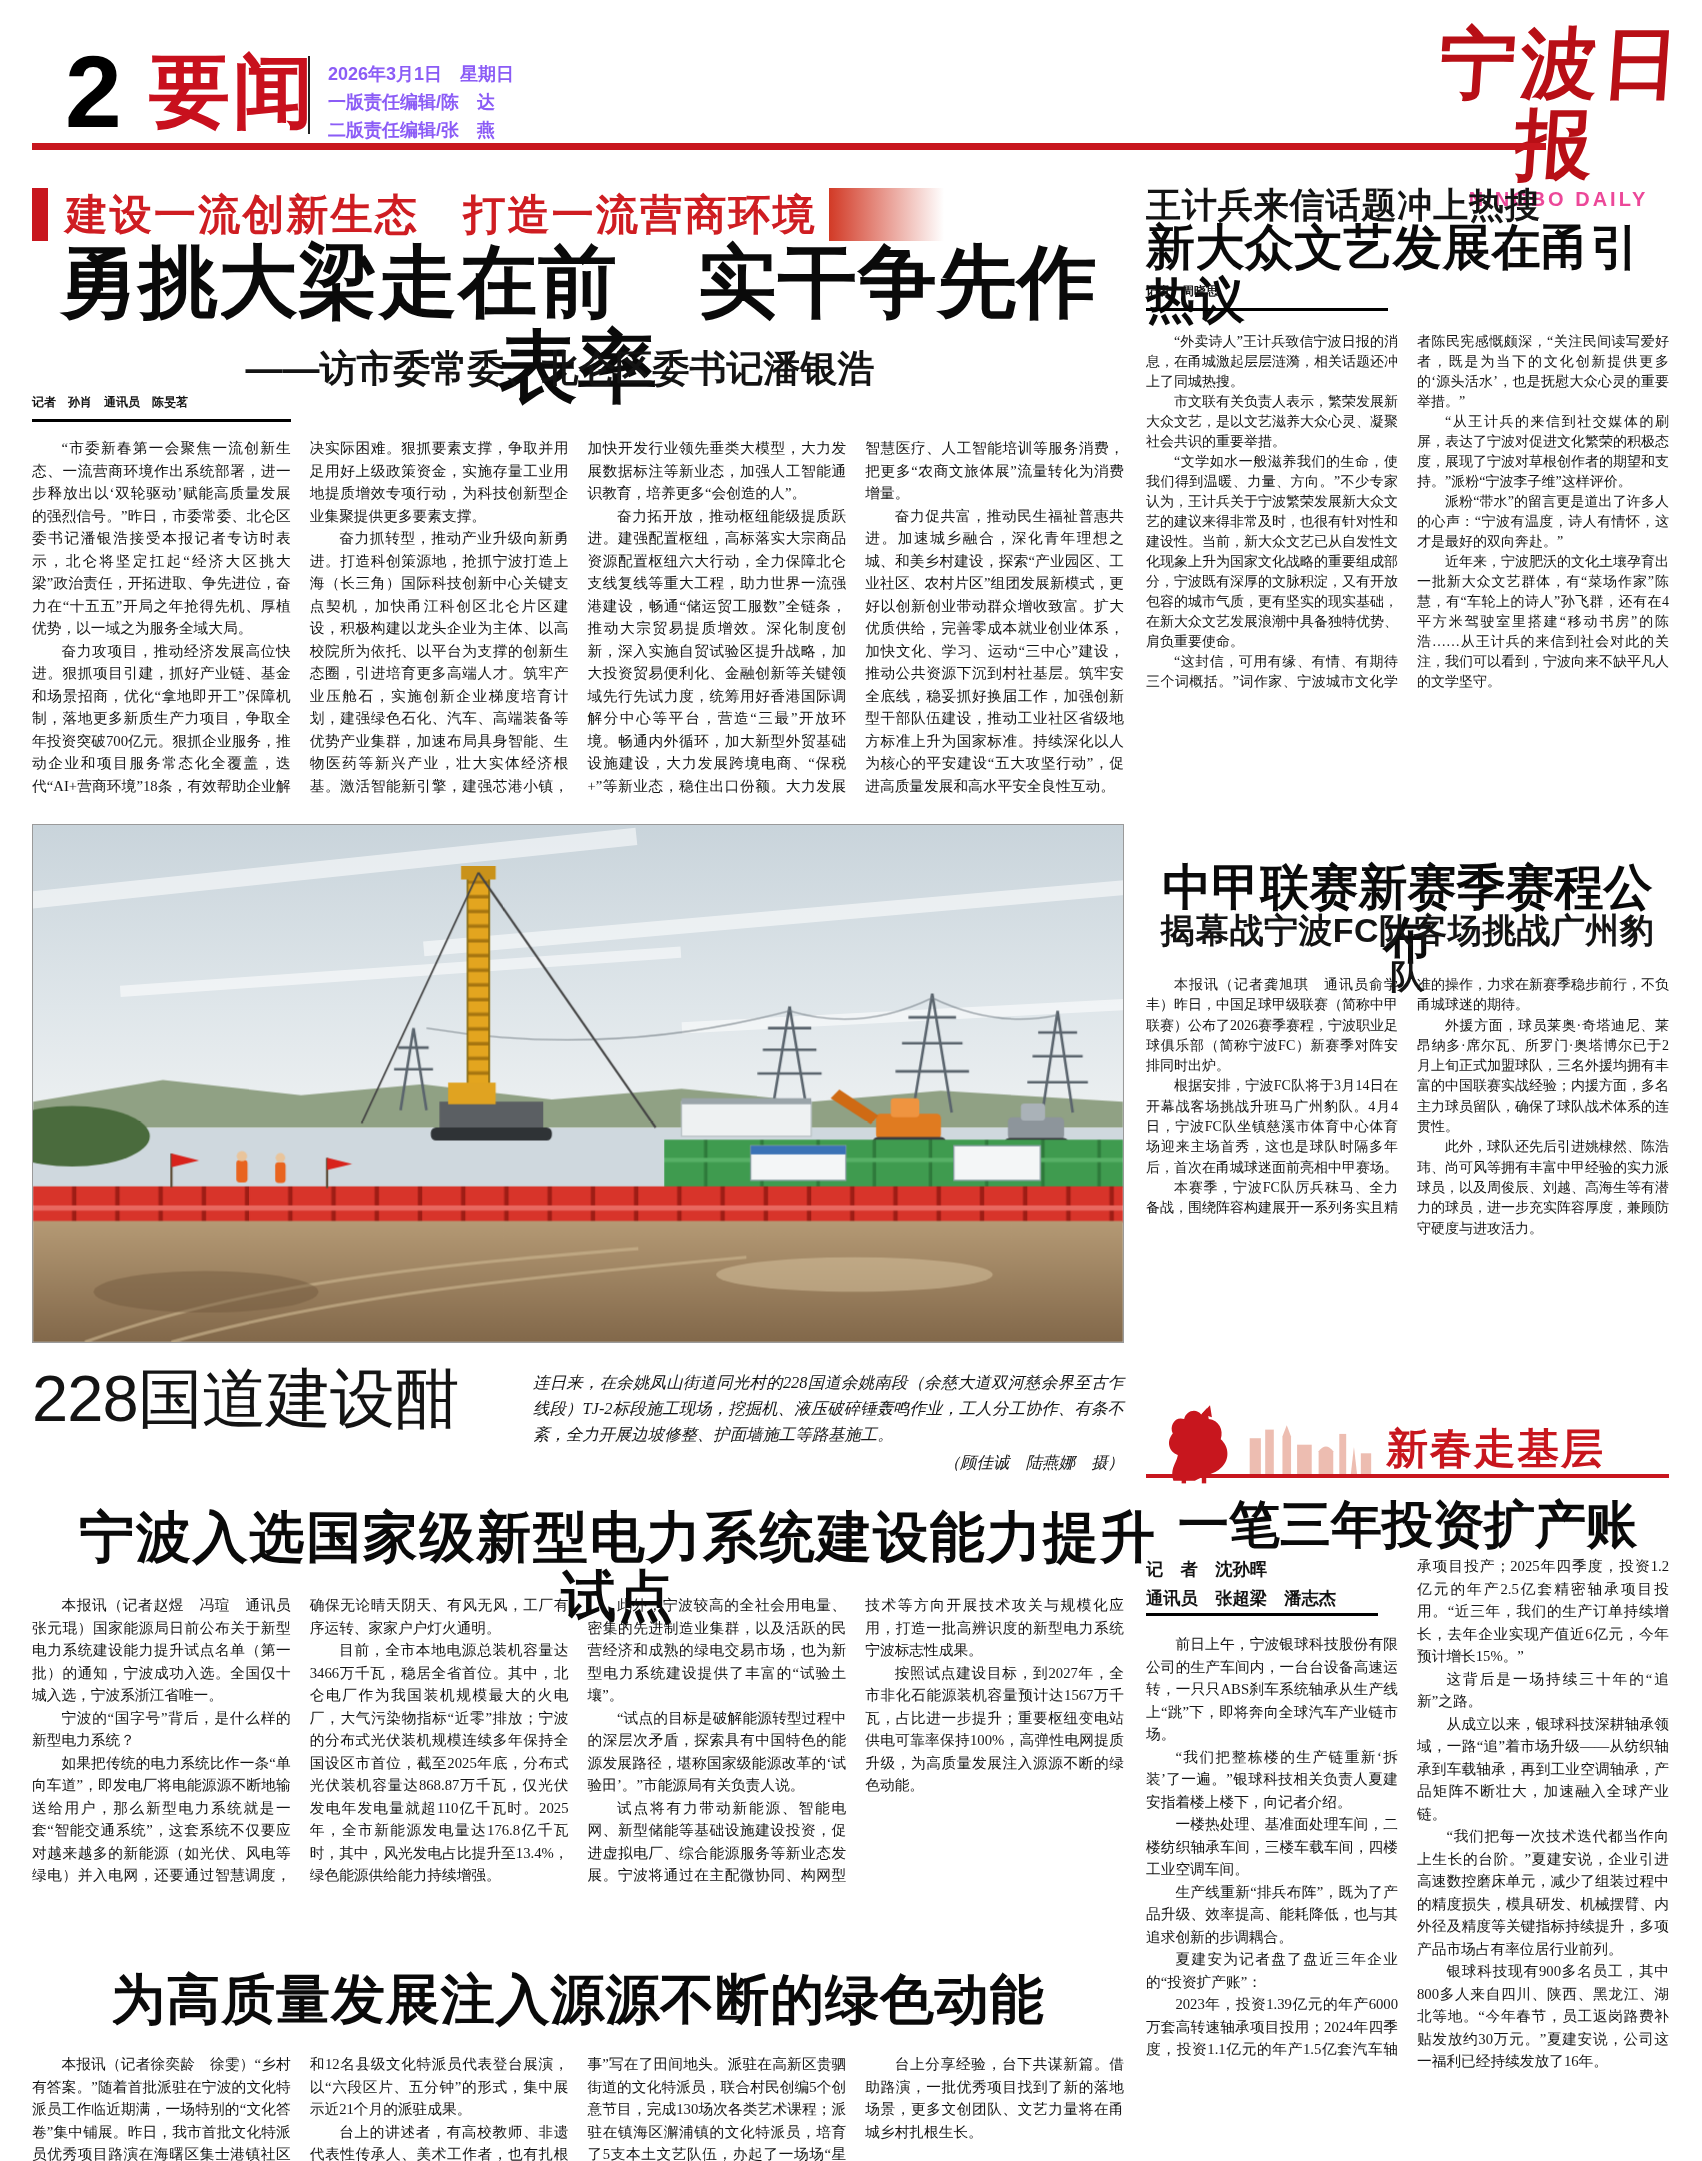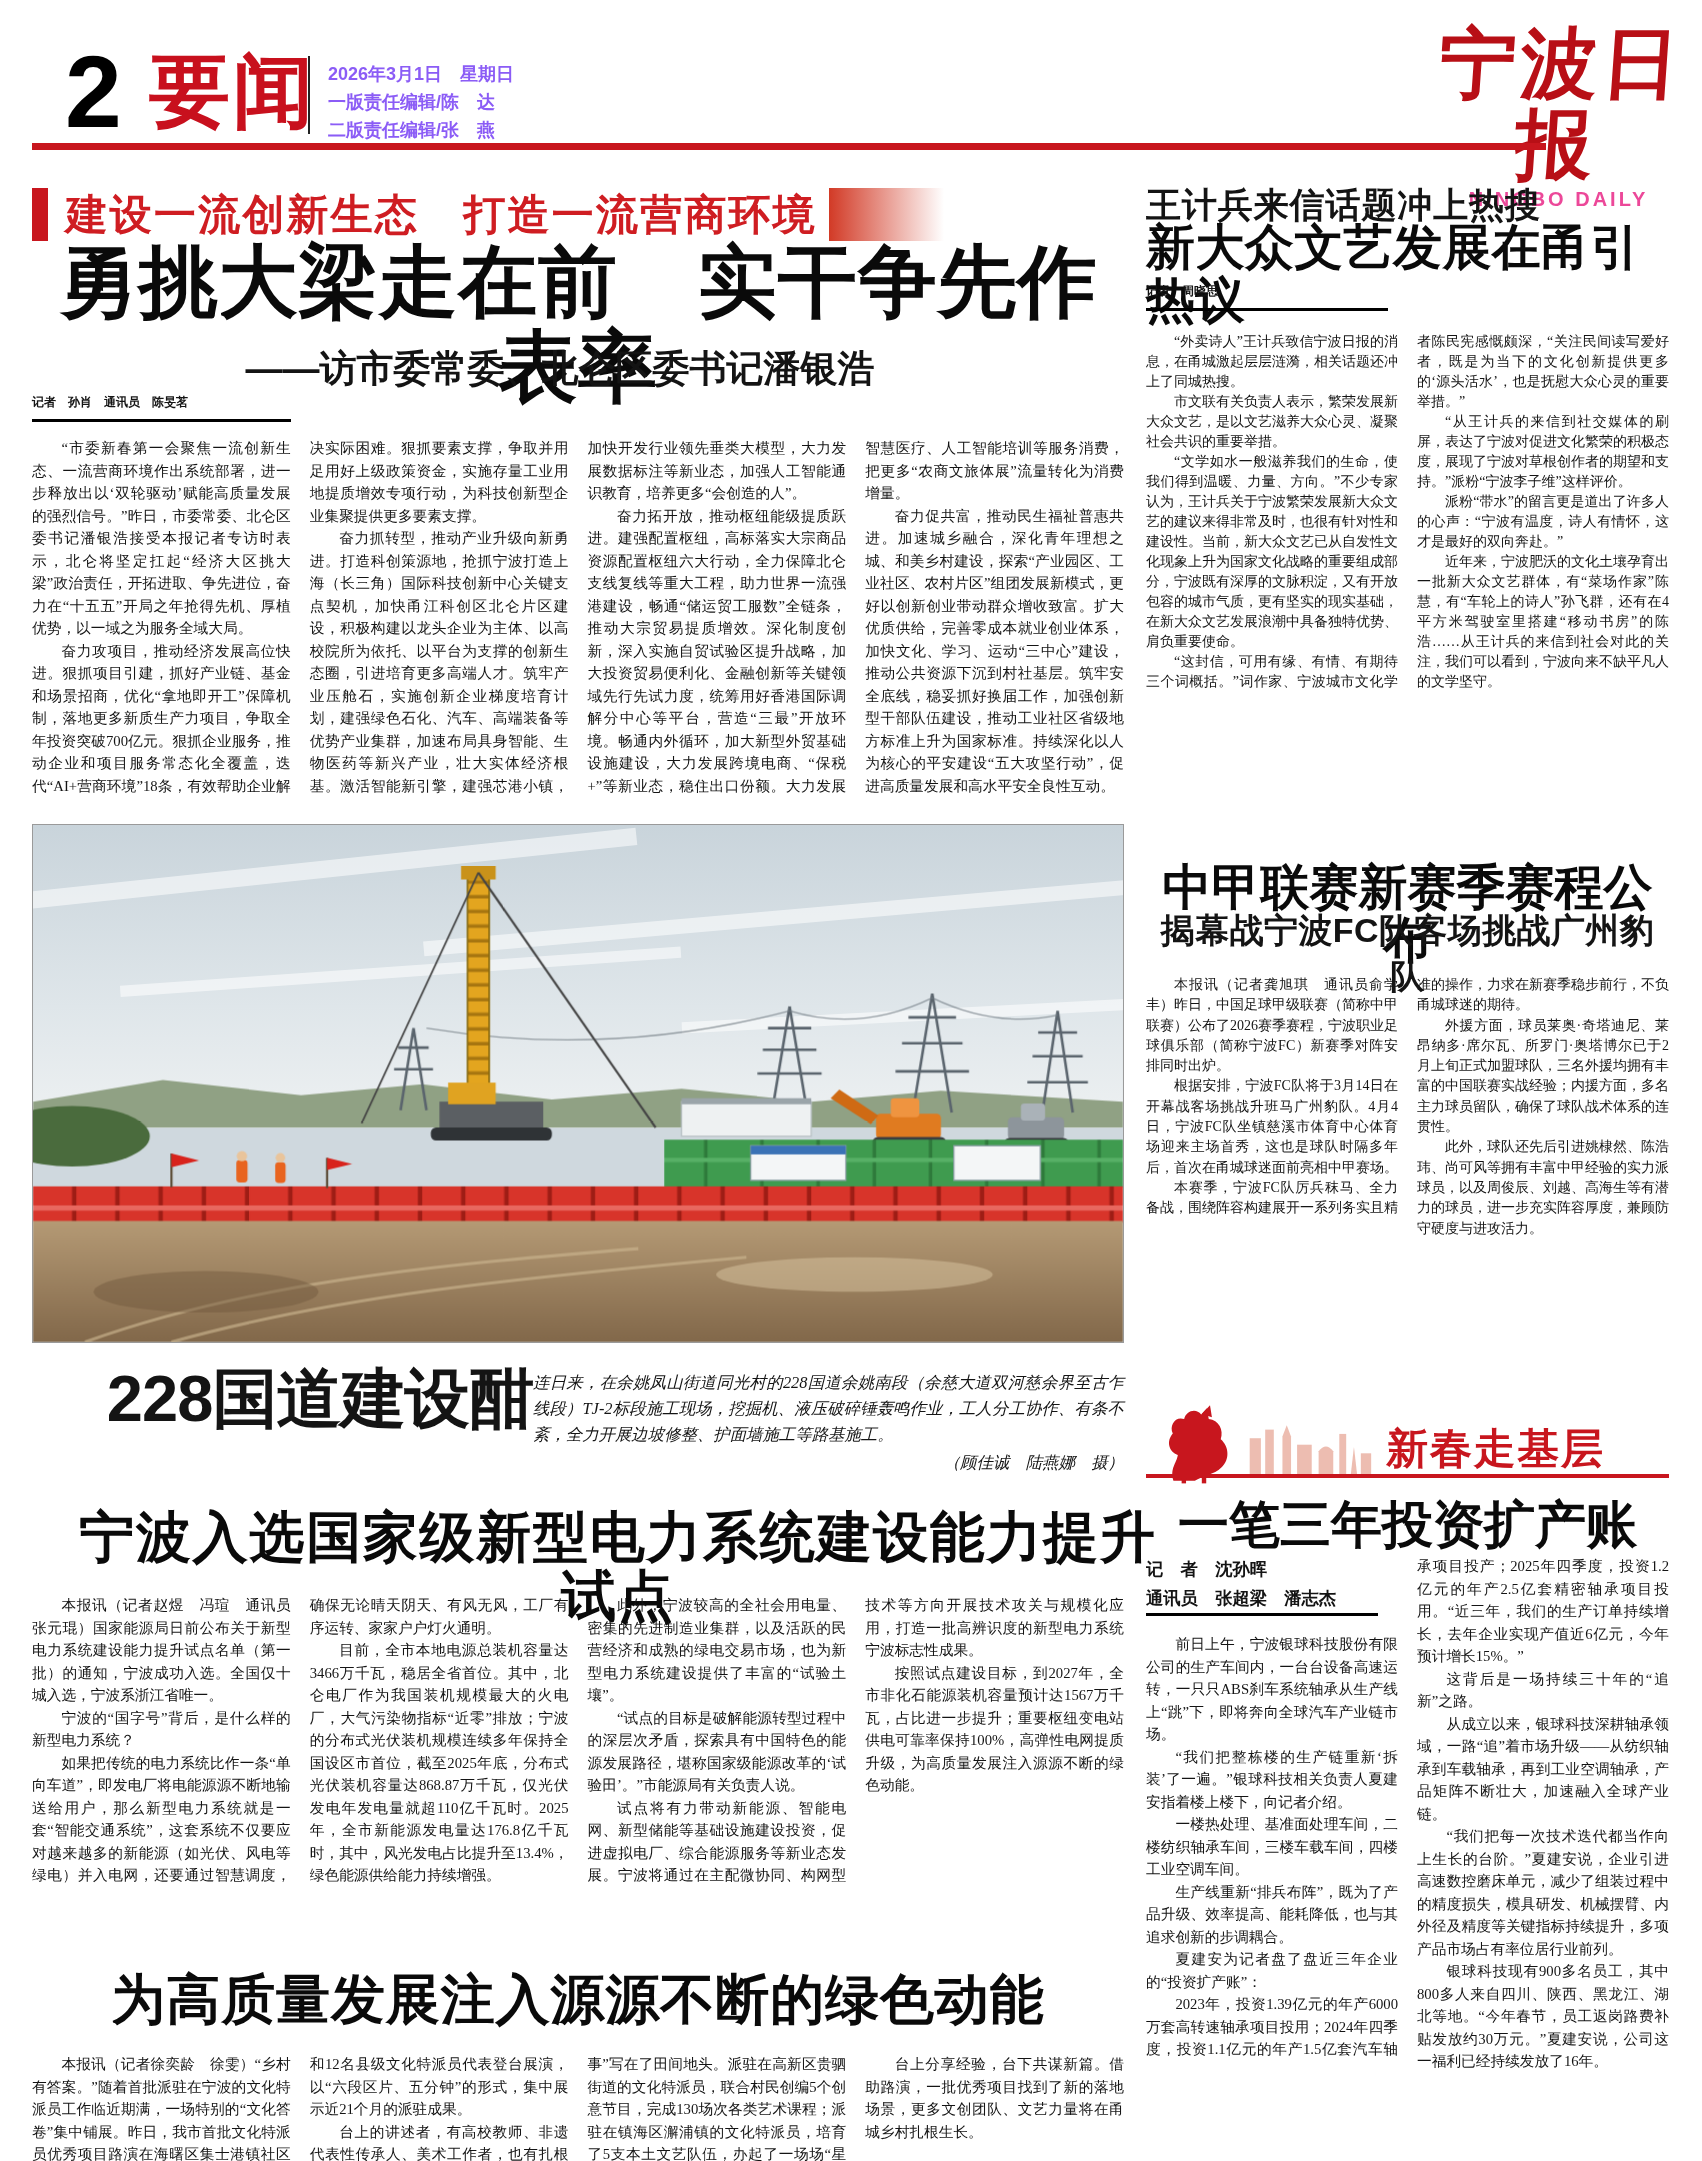--- a/index.html
+++ b/index.html
@@ -38,21 +38,21 @@
   .lead-title{left:32px;top:239px;width:1092px;font-size:79px;letter-spacing:0.9px;}
   .lead-sub{left:14px;top:344px;width:1092px;text-align:center;font-size:37px;font-weight:700;
             font-family:"Liberation Sans","DejaVu Sans",sans-serif;}
   .lead-byline{left:32px;top:394px;width:259px;}
   .lead-body{left:32px;top:437px;width:1092px;height:380px;column-count:4;font-size:14.7px;line-height:22.5px;}
   
   .photoA{left:32px;top:824px;width:1092px;height:519px;border:0.9px solid #9a9a9a;box-sizing:border-box;
           background:#cfd8de;overflow:hidden;}
   .capA{left:32px;top:1353px;width:1092px;display:flex;}
   .capA .big{width:501px;flex:none;font-family:"Liberation Sans","DejaVu Sans",sans-serif;
-             font-size:65px;font-weight:700;line-height:1.4;letter-spacing:-0.9px;text-align:right;}
+             font-size:65px;font-weight:400;line-height:1.4;letter-spacing:-0.9px;}
   .capA .txt{flex:1;font-size:16.4px;line-height:26px;font-style:italic;text-align:justify;padding-top:17.3px;}
   .capA .credit{text-align:right;font-style:italic;margin-top:1.7px;}
   
   .power-title{left:32px;top:1508px;width:1092px;font-size:55px;letter-spacing:1.7px;margin-left:40px;}
   .power-body{left:32px;top:1594px;width:1092px;height:370px;column-count:4;font-size:14.7px;line-height:22.5px;}
   .culture-title{left:32px;top:1970px;width:1092px;font-size:54px;letter-spacing:0.9px;}
   .culture-body{left:32px;top:2053px;width:1092px;height:186px;column-count:4;font-size:14.7px;line-height:22.5px;}
   
   .kickerA{left:1146px;top:182px;width:523px;font-family:"Liberation Sans","DejaVu Sans",sans-serif;
            font-size:35px;font-weight:800;letter-spacing:0.9px;}

